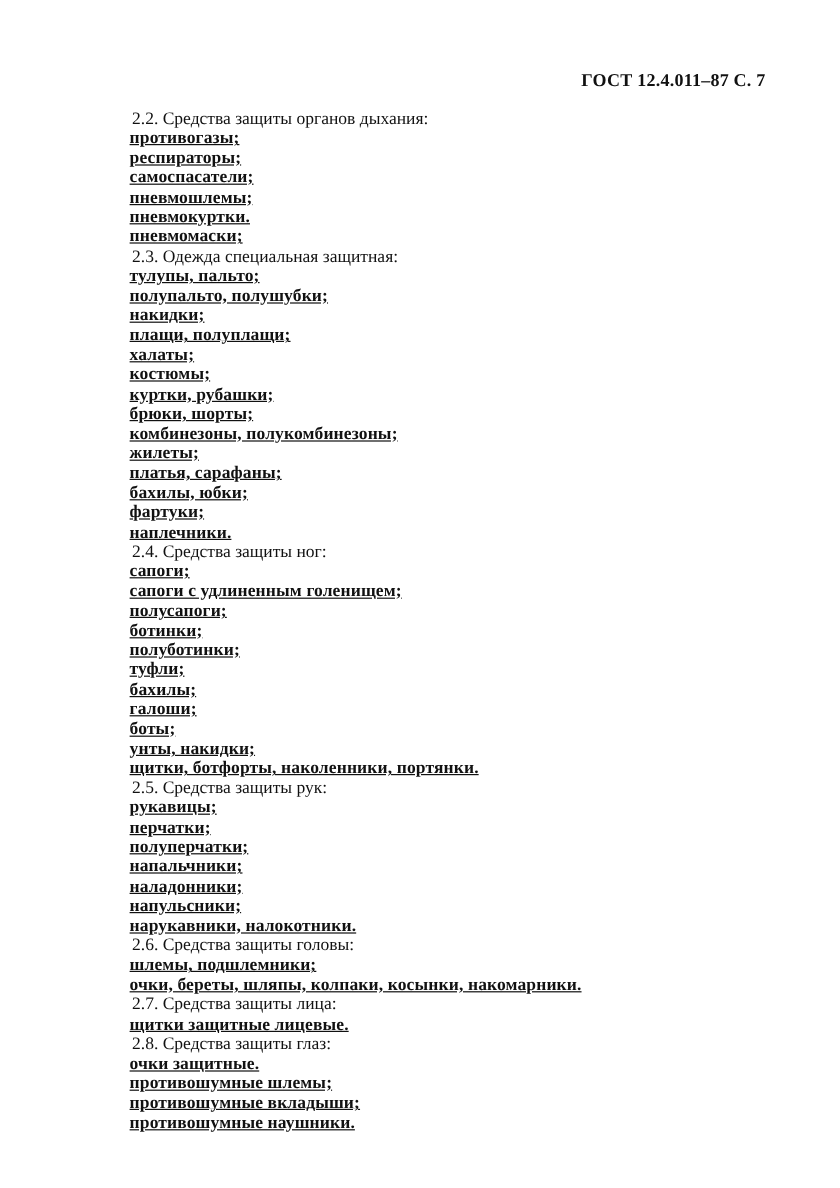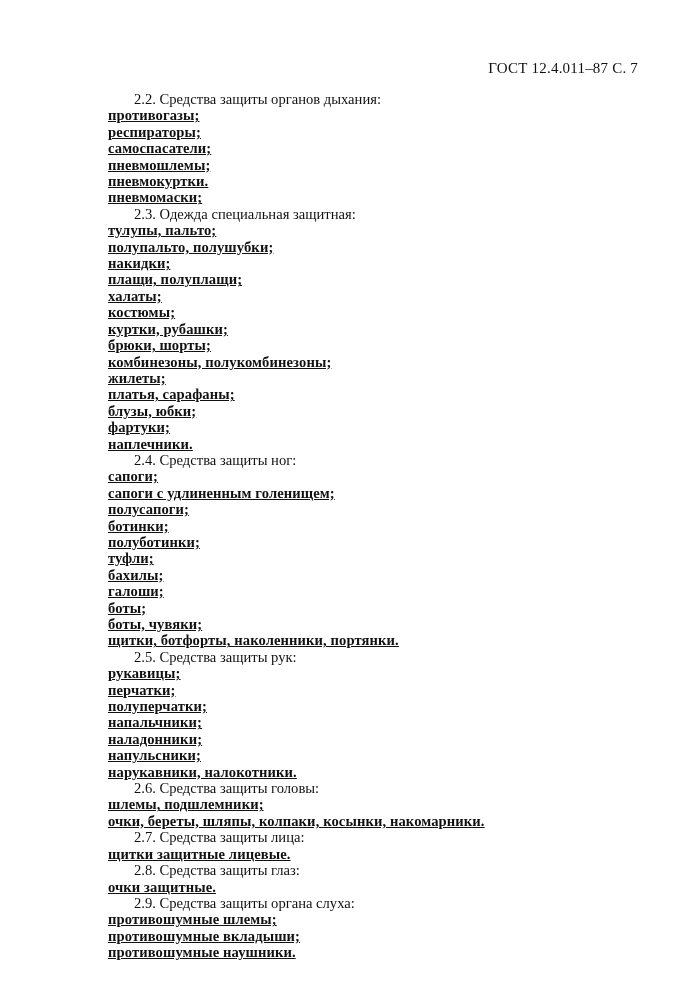--- a/index.html
+++ b/index.html
@@ -13,39 +13,38 @@
       position: relative;
       overflow: hidden;
       font-family: "Liberation Serif", "DejaVu Serif", serif;
       color: #111111;
     }
     .page-header {
       position: absolute;
       top: 60px;
       right: 62px;
       font-size: 15px;
-      font-weight: normal;
+      font-weight: bold;
       letter-spacing: 0.2px;
       white-space: nowrap;
     }
     .content {
       position: absolute;
       top: 91px;
       left: 108px;
       width: 520px;
     }
     .line {
       font-size: 14.6px;
       line-height: 16.42px;
       height: 16.42px;
       white-space: nowrap;
     }
     .line.heading {
       padding-left: 2px;
-      margin-left: 24px;
     }
     .line.item {
       font-weight: bold;
       letter-spacing: 0.1px;
       text-decoration: underline;
     }
   </style>
 </head>
 <body>
 
@@ -69,37 +68,37 @@
     <div class="line item">полупальто, полушубки;</div>
     <div class="line item">накидки;</div>
     <div class="line item">плащи, полуплащи;</div>
     <div class="line item">халаты;</div>
     <div class="line item">костюмы;</div>
     <div class="line item">куртки, рубашки;</div>
     <div class="line item">брюки, шорты;</div>
     <div class="line item">комбинезоны, полукомбинезоны;</div>
     <div class="line item">жилеты;</div>
     <div class="line item">платья, сарафаны;</div>
-    <div class="line item">блузы, юбки;</div>
+    <div class="line item">бахилы, юбки;</div>
     <div class="line item">фартуки;</div>
     <div class="line item">наплечники.</div>
   </div>
 
   <div>
     <div class="line heading">2.4. Средства защиты ног:</div>
     <div class="line item">сапоги;</div>
     <div class="line item">сапоги с удлиненным голенищем;</div>
     <div class="line item">полусапоги;</div>
     <div class="line item">ботинки;</div>
     <div class="line item">полуботинки;</div>
     <div class="line item">туфли;</div>
     <div class="line item">бахилы;</div>
     <div class="line item">галоши;</div>
     <div class="line item">боты;</div>
-    <div class="line item">боты, чувяки;</div>
+    <div class="line item">унты, накидки;</div>
     <div class="line item">щитки, ботфорты, наколенники, портянки.</div>
   </div>
 
   <div>
     <div class="line heading">2.5. Средства защиты рук:</div>
     <div class="line item">рукавицы;</div>
     <div class="line item">перчатки;</div>
     <div class="line item">полуперчатки;</div>
     <div class="line item">напальчники;</div>
     <div class="line item">наладонники;</div>
@@ -117,19 +116,18 @@
     <div class="line heading">2.7. Средства защиты лица:</div>
     <div class="line item">щитки защитные лицевые.</div>
   </div>
 
   <div>
     <div class="line heading">2.8. Средства защиты глаз:</div>
     <div class="line item">очки защитные.</div>
   </div>
 
   <div>
-    <div class="line heading">2.9. Средства защиты органа слуха:</div>
     <div class="line item">противошумные шлемы;</div>
     <div class="line item">противошумные вкладыши;</div>
     <div class="line item">противошумные наушники.</div>
   </div>
 
 </div>
 
 </body></html>

